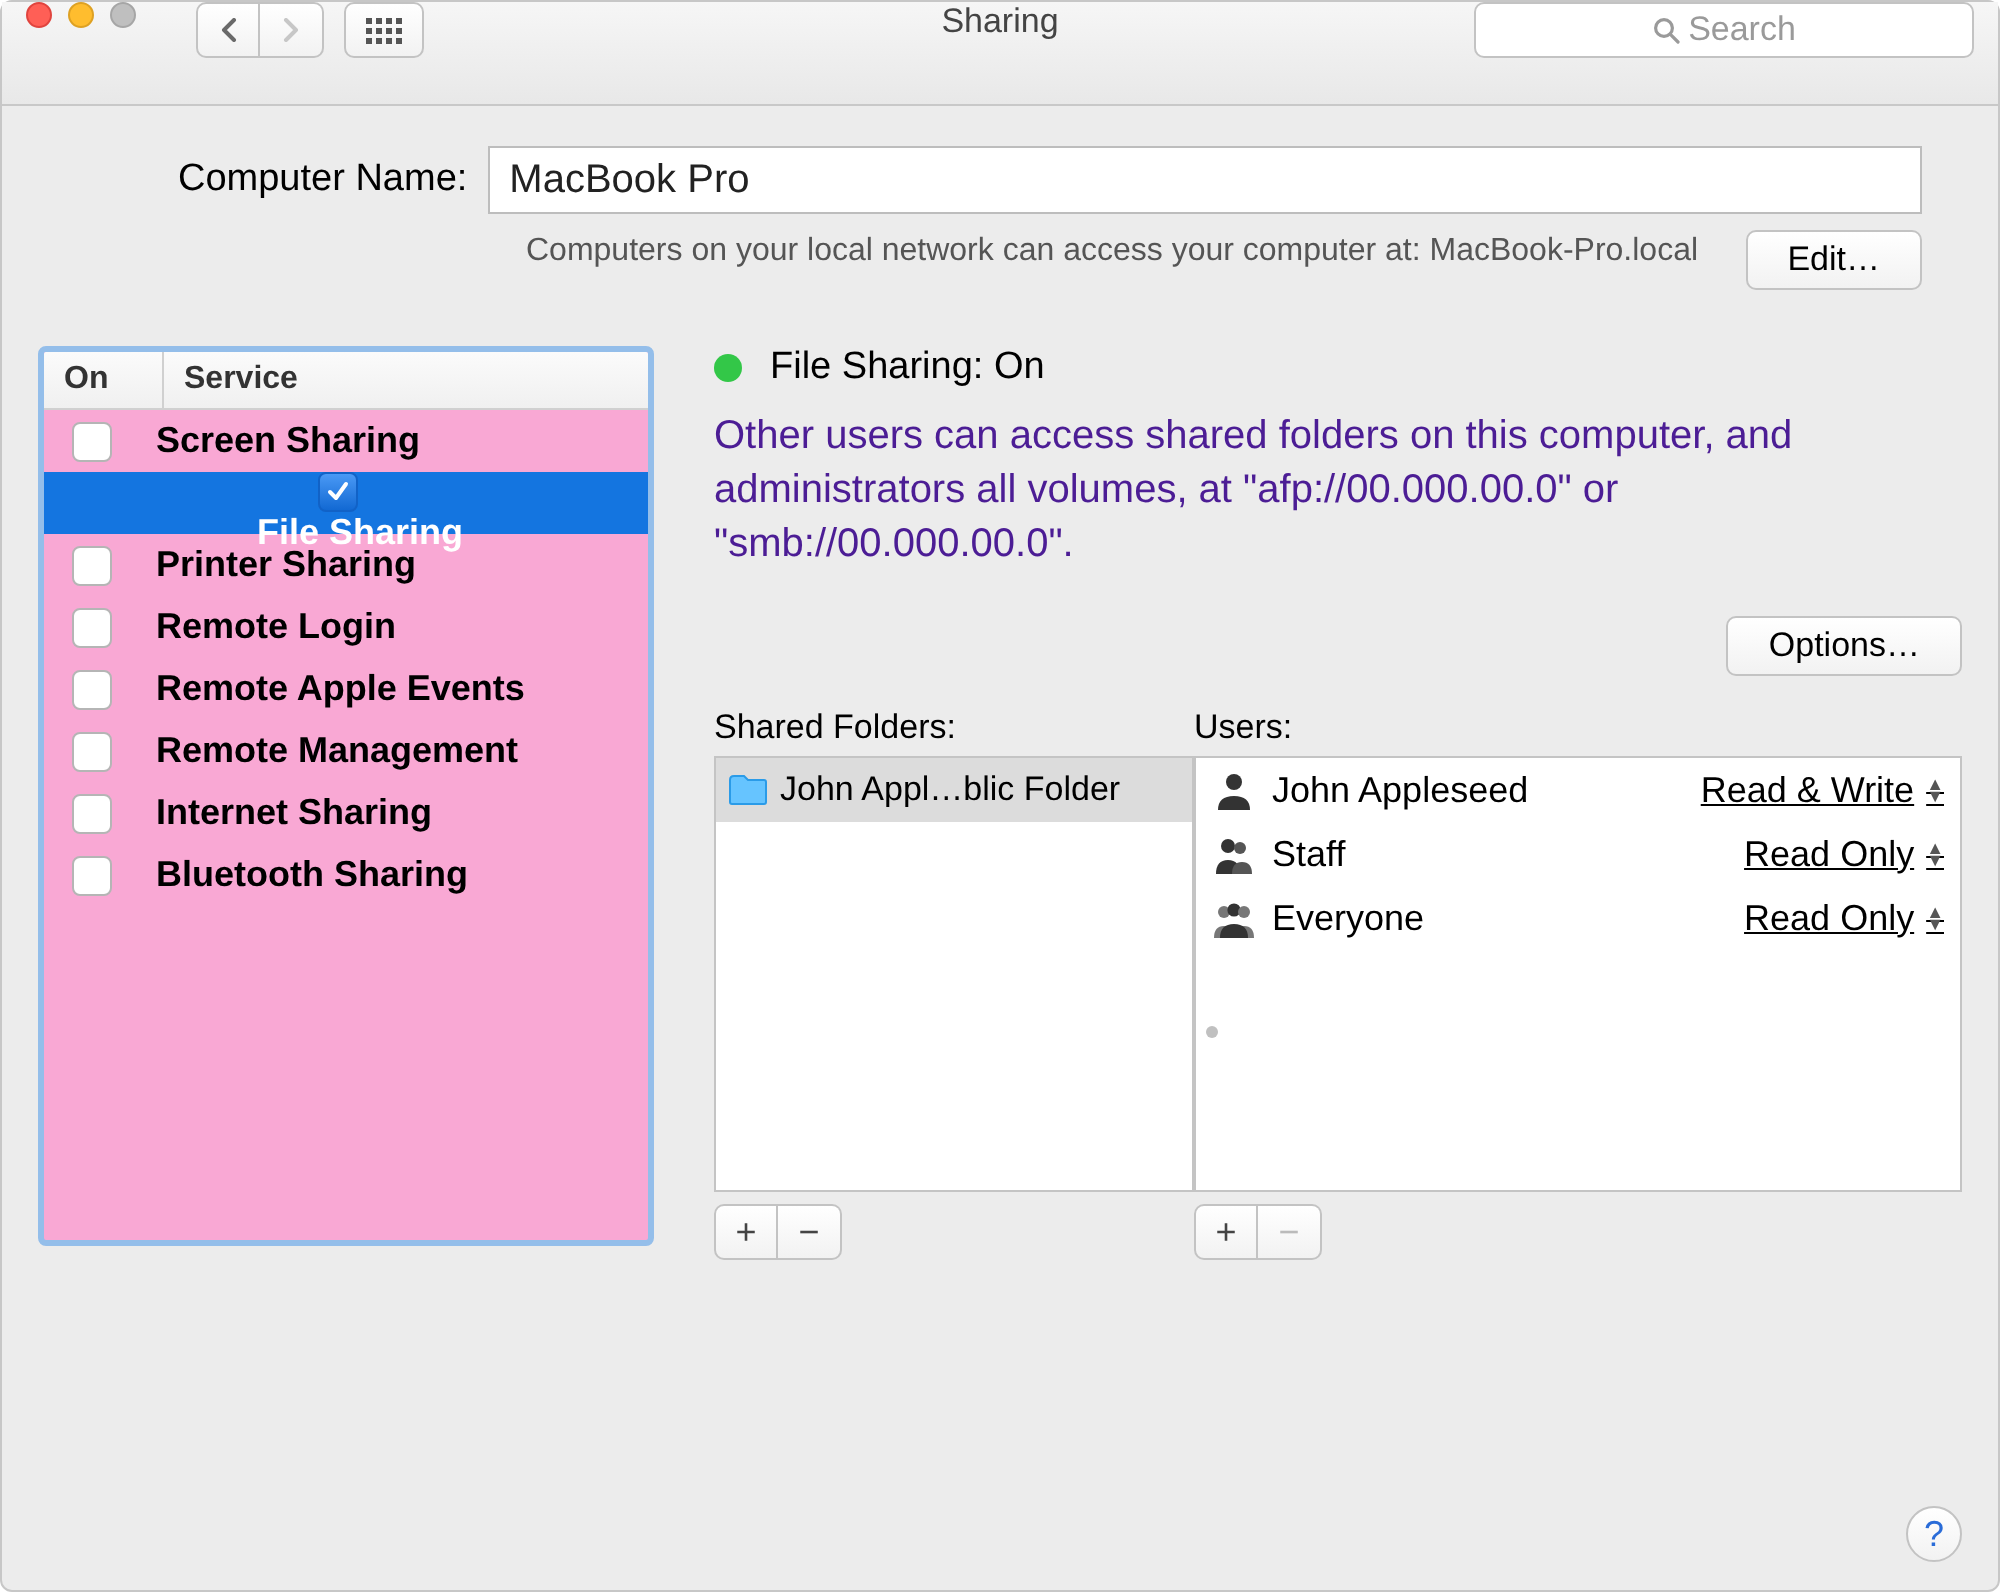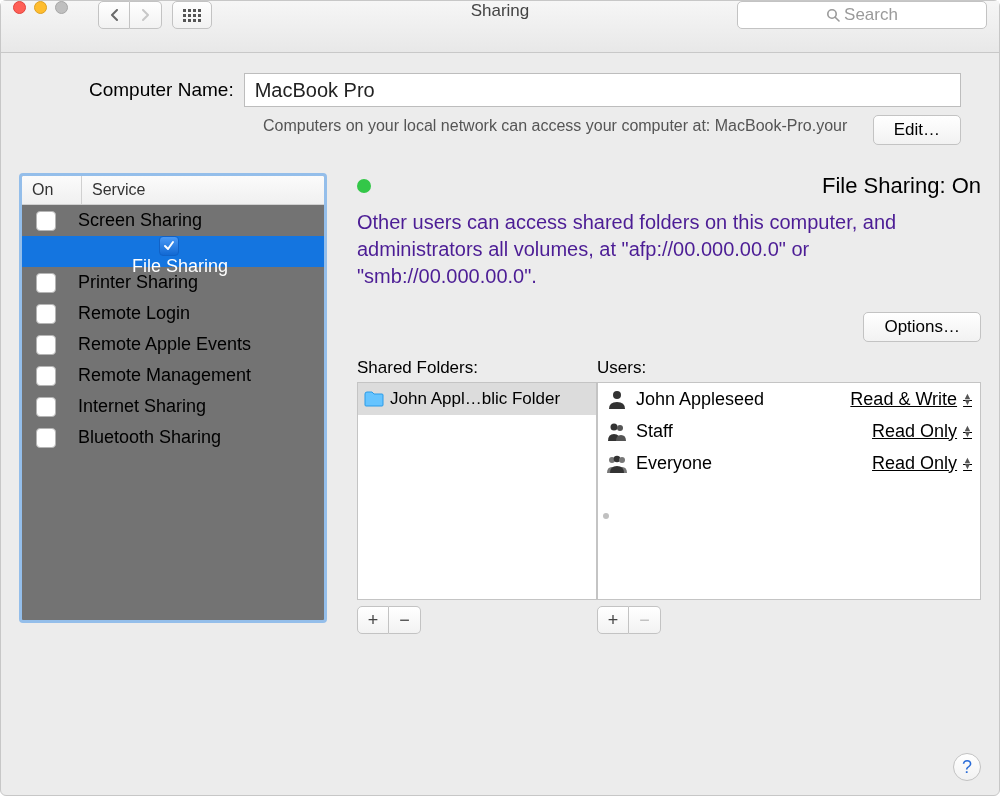--- a/index.html
+++ b/index.html
@@ -146,22 +146,23 @@
     display: flex;
     gap: 30px;
     margin-top: 28px;
     flex: 1;
   }
   .services-box {
     width: 308px;
     height: 450px;
     border: 3px solid #94beea;
     border-radius: 4px;
-    background: #737373;
+    background: #f9a8d4;
     overflow: hidden;
+    font-weight: bold;
   }
   .services-header {
     display: flex;
     background: linear-gradient(#fbfbfb,#f0f0f0);
     border-bottom: 1px solid #d0d0d0;
     font-size: 16px;
     color: #333;
   }
   .services-header .col-on {
     width: 60px;
@@ -200,23 +201,22 @@
   }
   .chk svg { display: none; }
   .chk.checked svg { display: block; }
   .right-pane {
     flex: 1;
     display: flex;
     flex-direction: column;
   }
   .status-row {
     display: flex; align-items: center;
-    font-size: 22px;
+    font-size: 19px;
     margin-bottom: 10px;
-    justify-content: space-between;
   }
   .status-dot {
     width: 14px; height: 14px; border-radius: 50%;
     background: #33c748;
     margin-right: 14px;
   }
   .status-desc {
     font-size: 20px;
     color: #4c1d95;
     line-height: 1.35;
@@ -355,21 +355,21 @@
   </div>
 
   <div class="content">
 
     <div class="name-row">
       <div class="name-label">Computer Name:</div>
       <input class="name-input" value="MacBook Pro" style="">
     </div>
 
     <div class="name-desc-row">
-      <div class="name-desc">Computers on your local network can access your computer at: MacBook-Pro.your</div>
+      <div class="name-desc">Computers on your local network can access your computer at: MacBook-Pro.local</div>
       <button class="edit-btn">Edit…</button>
     </div>
 
     <div class="body-row">
 
       <div class="services-box">
         <div class="services-header">
           <div class="col-on">On</div>
           <div class="col-svc">Service</div>
         </div>

